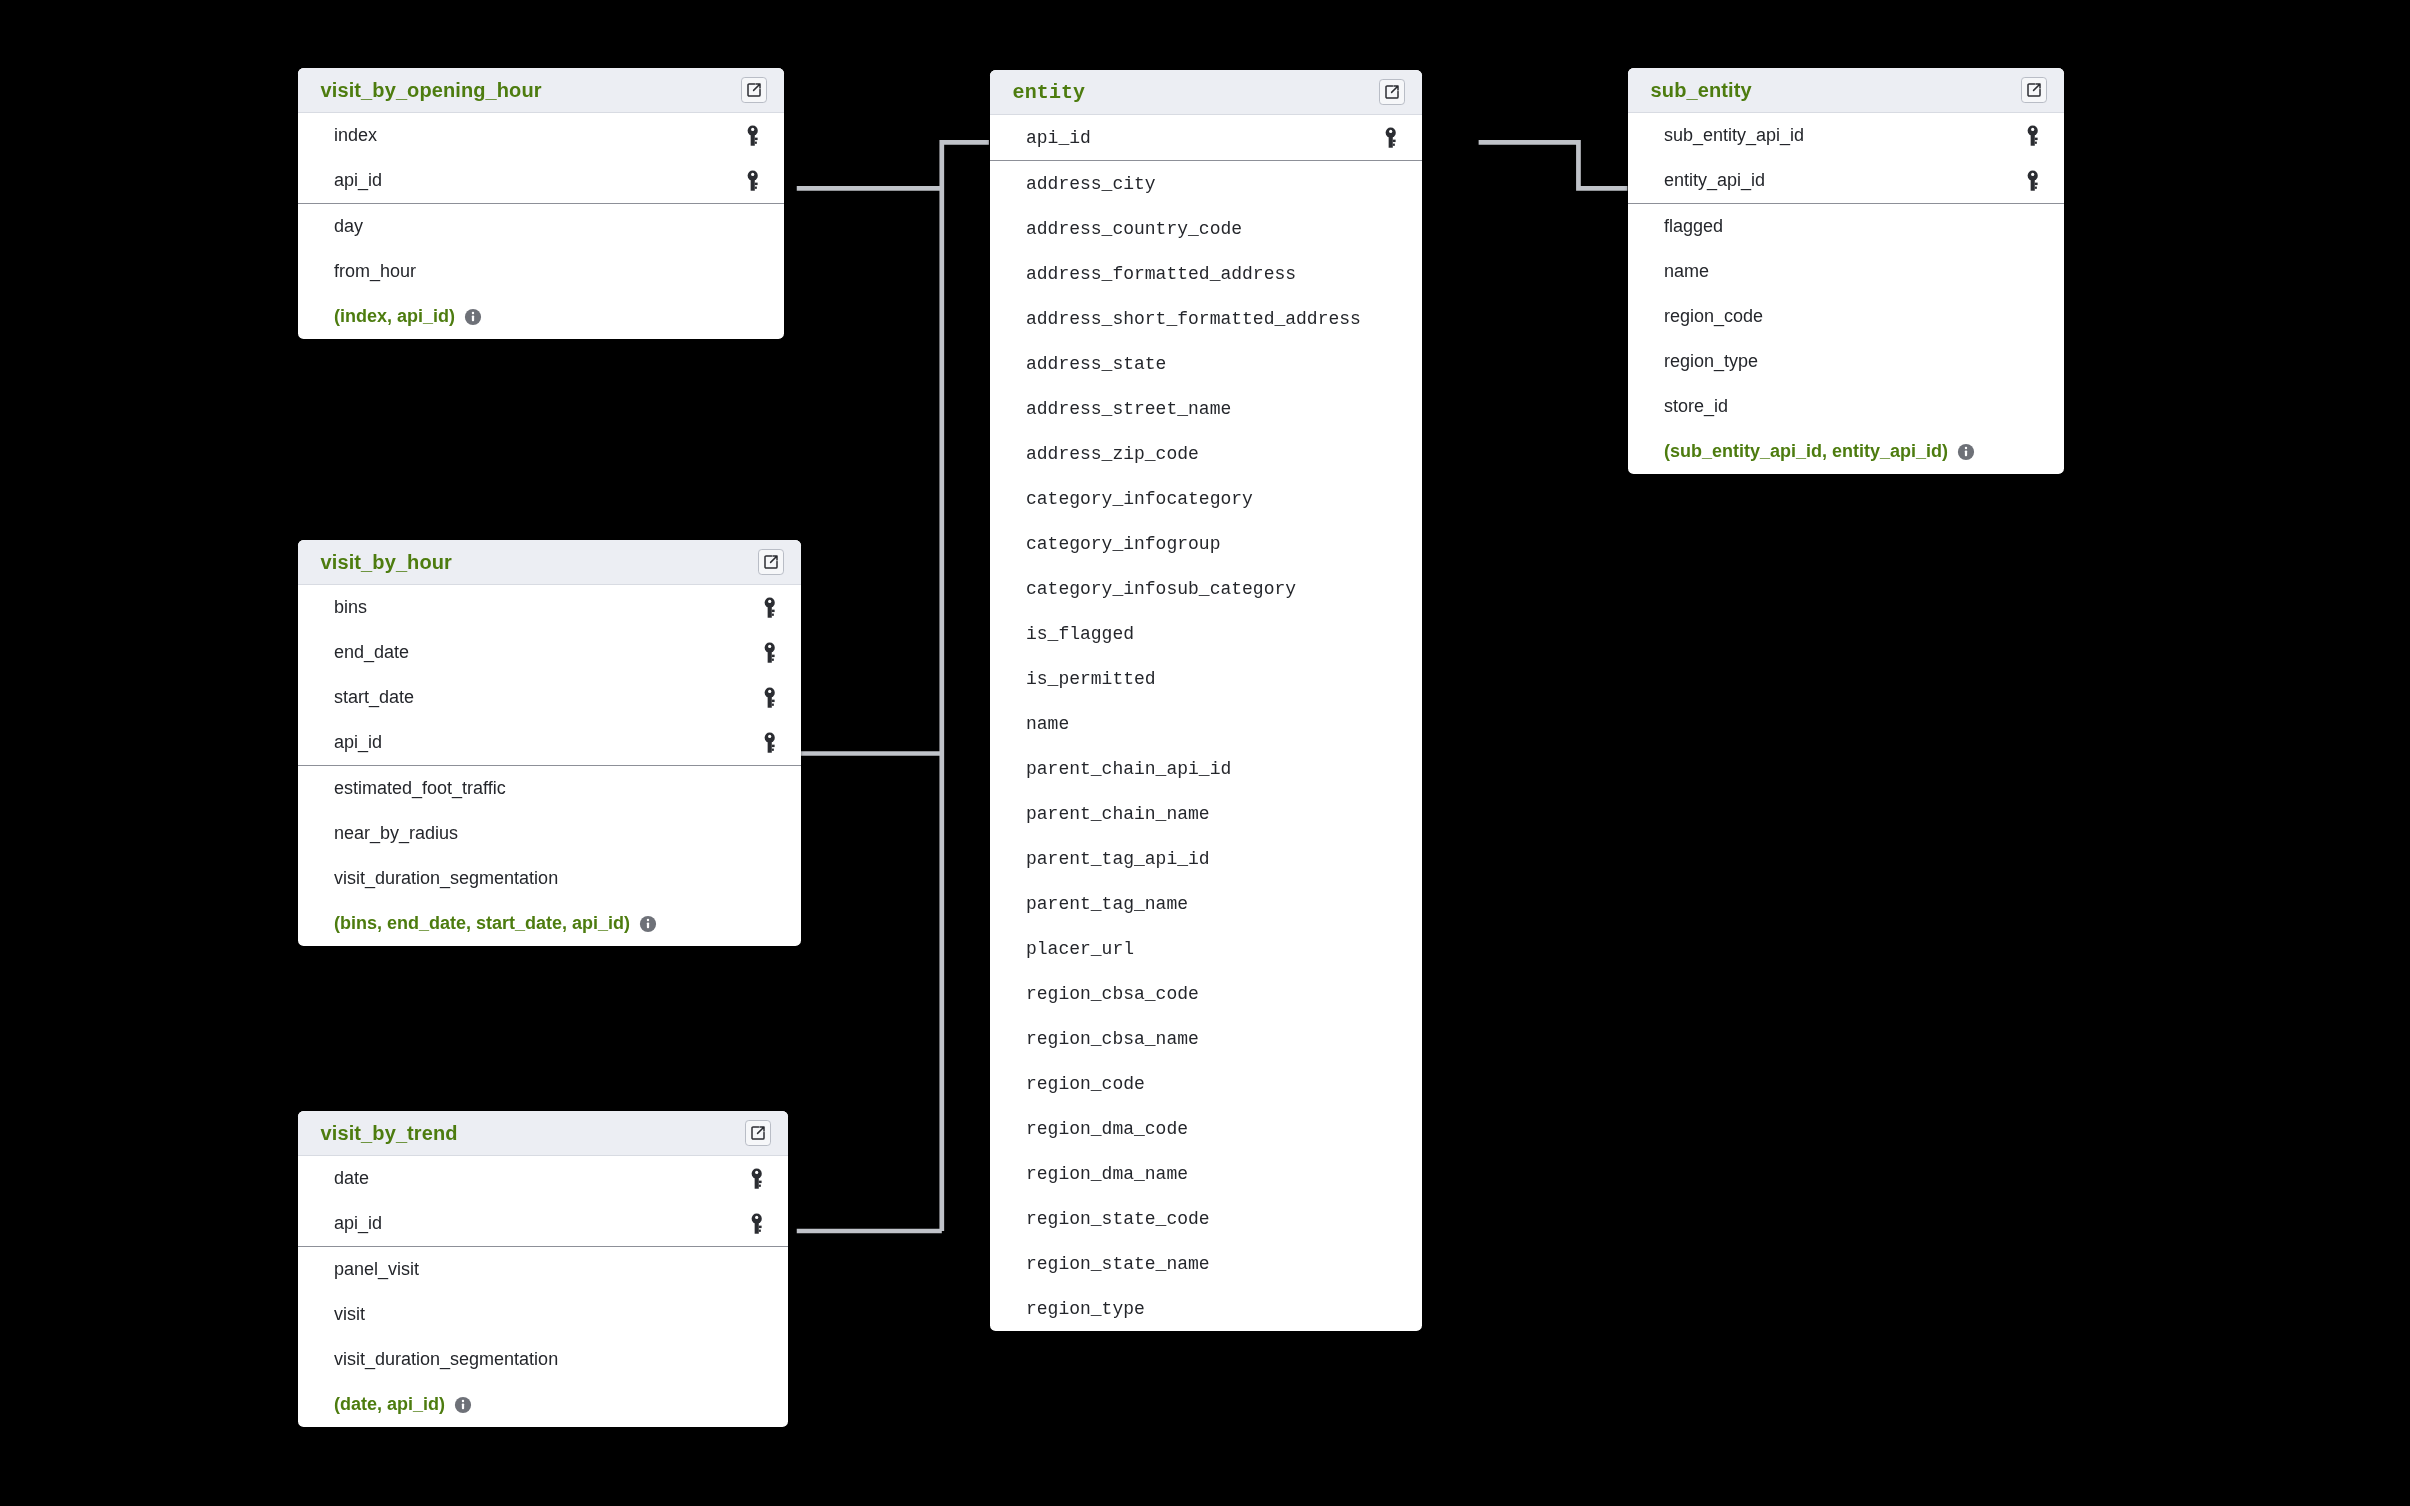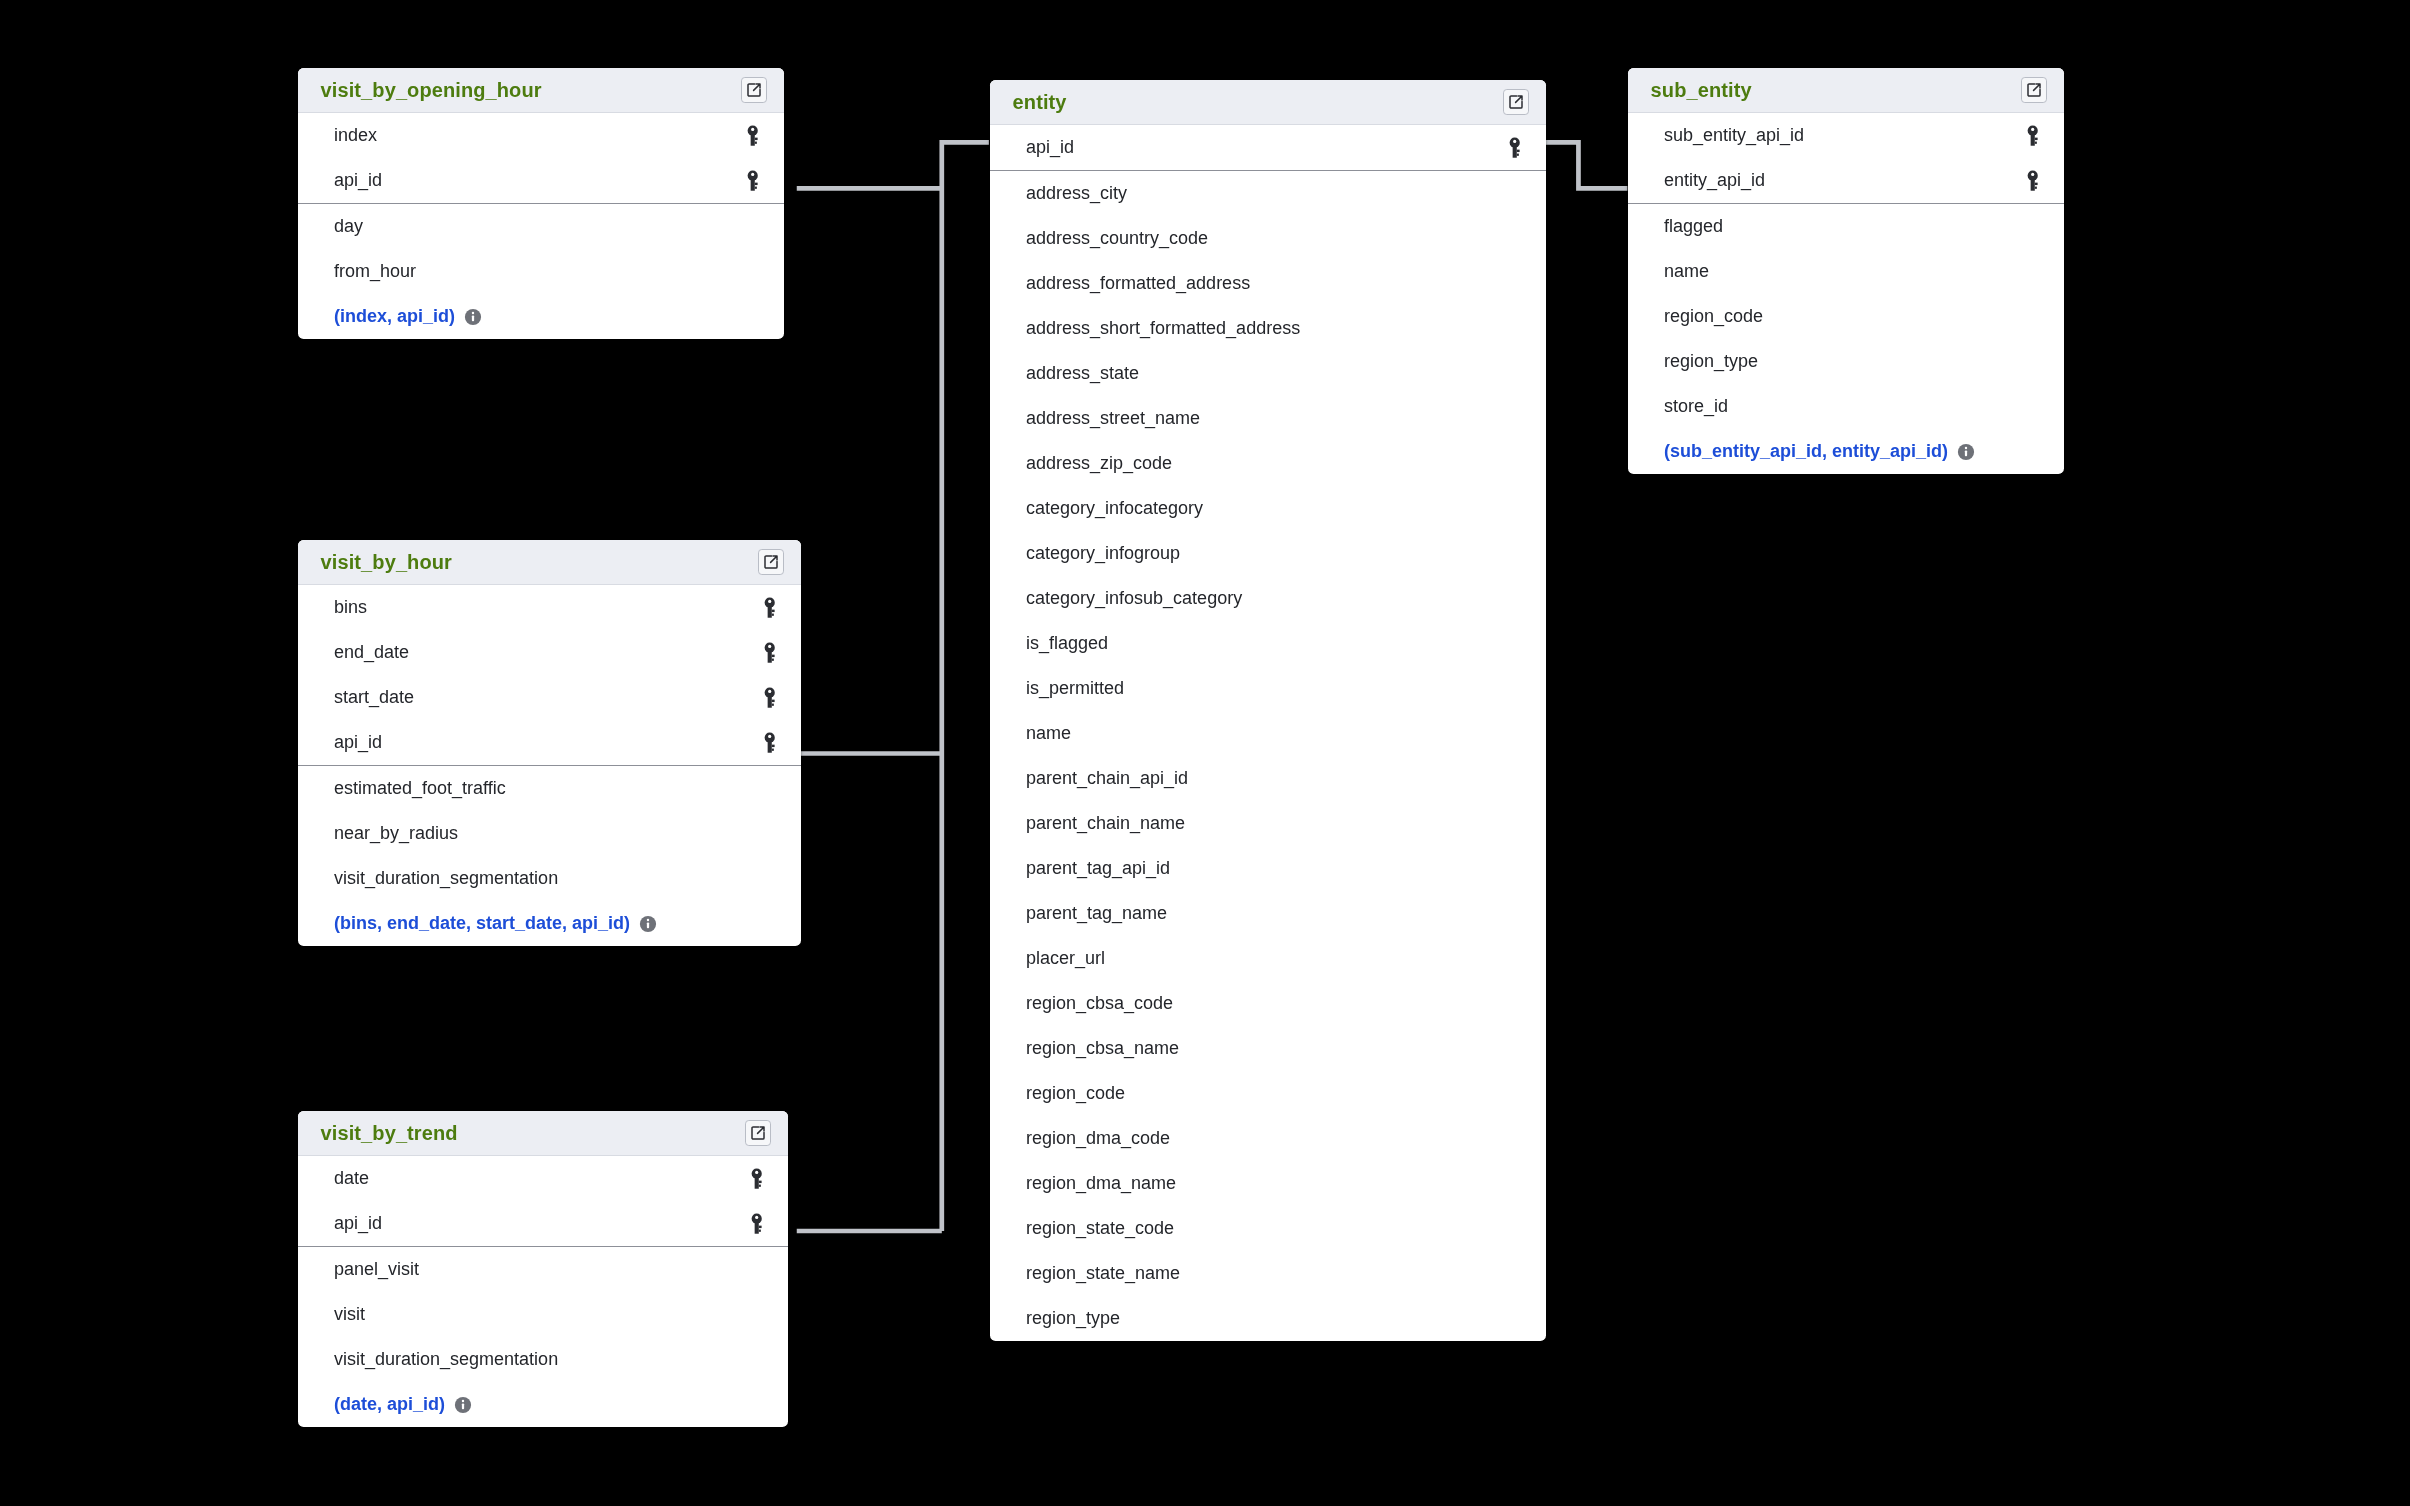--- a/index.html
+++ b/index.html
@@ -79,21 +79,21 @@
   }
 
   .row-name {
     font-size: 18px;
     color: #24262b;
     white-space: nowrap;
   }
 
   .row.composite .row-name {
     font-weight: bold;
-    color: #1d4ed8;
+    color: #4d7c0f;
     display: flex;
     align-items: center;
     gap: 9.4px;
   }
 
   .key-icon { flex: none; display: block; }
   .info-icon { flex: none; display: block; }
 </style>
 </head>
 <body>
@@ -300,21 +300,21 @@
             <span>(date, api_id)</span>
             <svg width="18" height="18" viewBox="0 0 20 20" class="info-icon">
               <circle cx="10" cy="10" r="9" fill="#6e7178"></circle>
               <circle cx="10" cy="5.6" r="1.35" fill="#ffffff"></circle>
               <rect x="8.75" y="8.3" width="2.5" height="6.4" rx="1" fill="#ffffff"></rect>
             </svg>
           </span>
         </div>
       </div>
     </div>
-    <div class="card" style="left: 990px; top: 80px; width: 556px;">
+    <div class="card" style="left: 990px; top: 70px; width: 432px; font-family: Liberation Mono, monospace;">
       <div class="card-header">
         <span class="card-title">entity</span>
         <div class="ext-btn">
           <svg width="16" height="16" viewBox="0 0 16 16">
             <path d="M8.6 2H3.1A1.1 1.1 0 0 0 2 3.1v9.8A1.1 1.1 0 0 0 3.1 14h9.8a1.1 1.1 0 0 0 1.1-1.1V7.4" fill="none" stroke="#2b2d32" stroke-width="1.5" stroke-linecap="round"></path>
             <path d="M10 2h4v4M14 2L7.6 8.4" fill="none" stroke="#2b2d32" stroke-width="1.5" stroke-linecap="round" stroke-linejoin="round"></path>
           </svg>
         </div>
       </div>
       <div class="rows">

